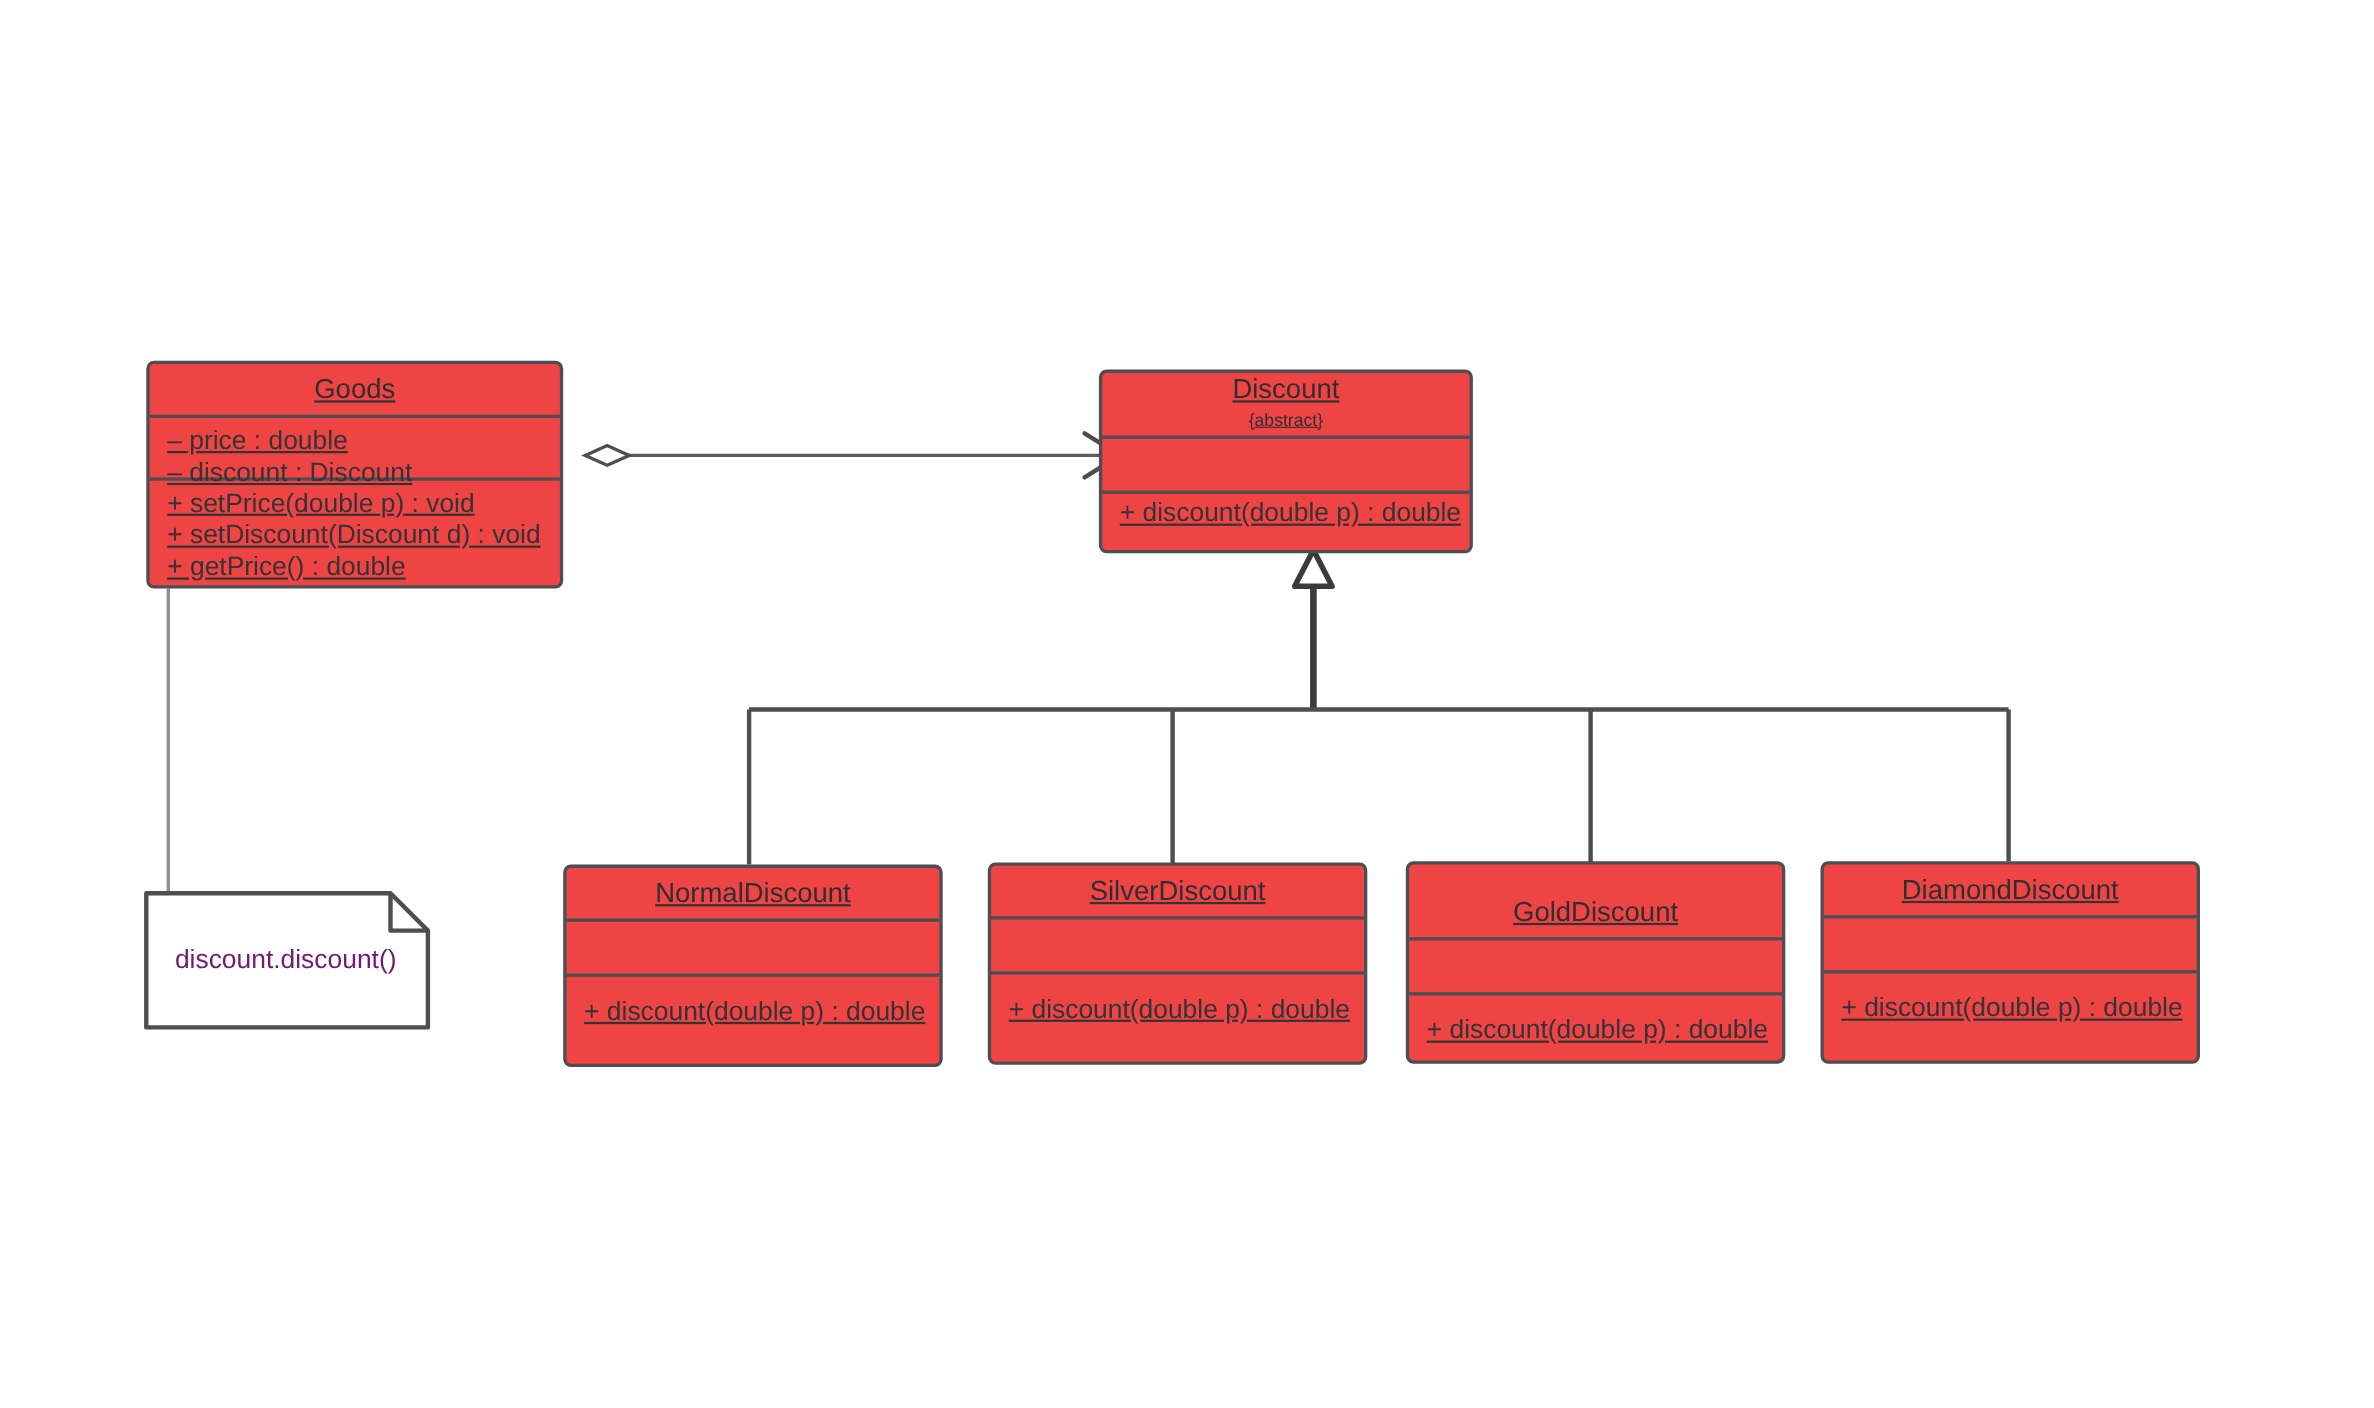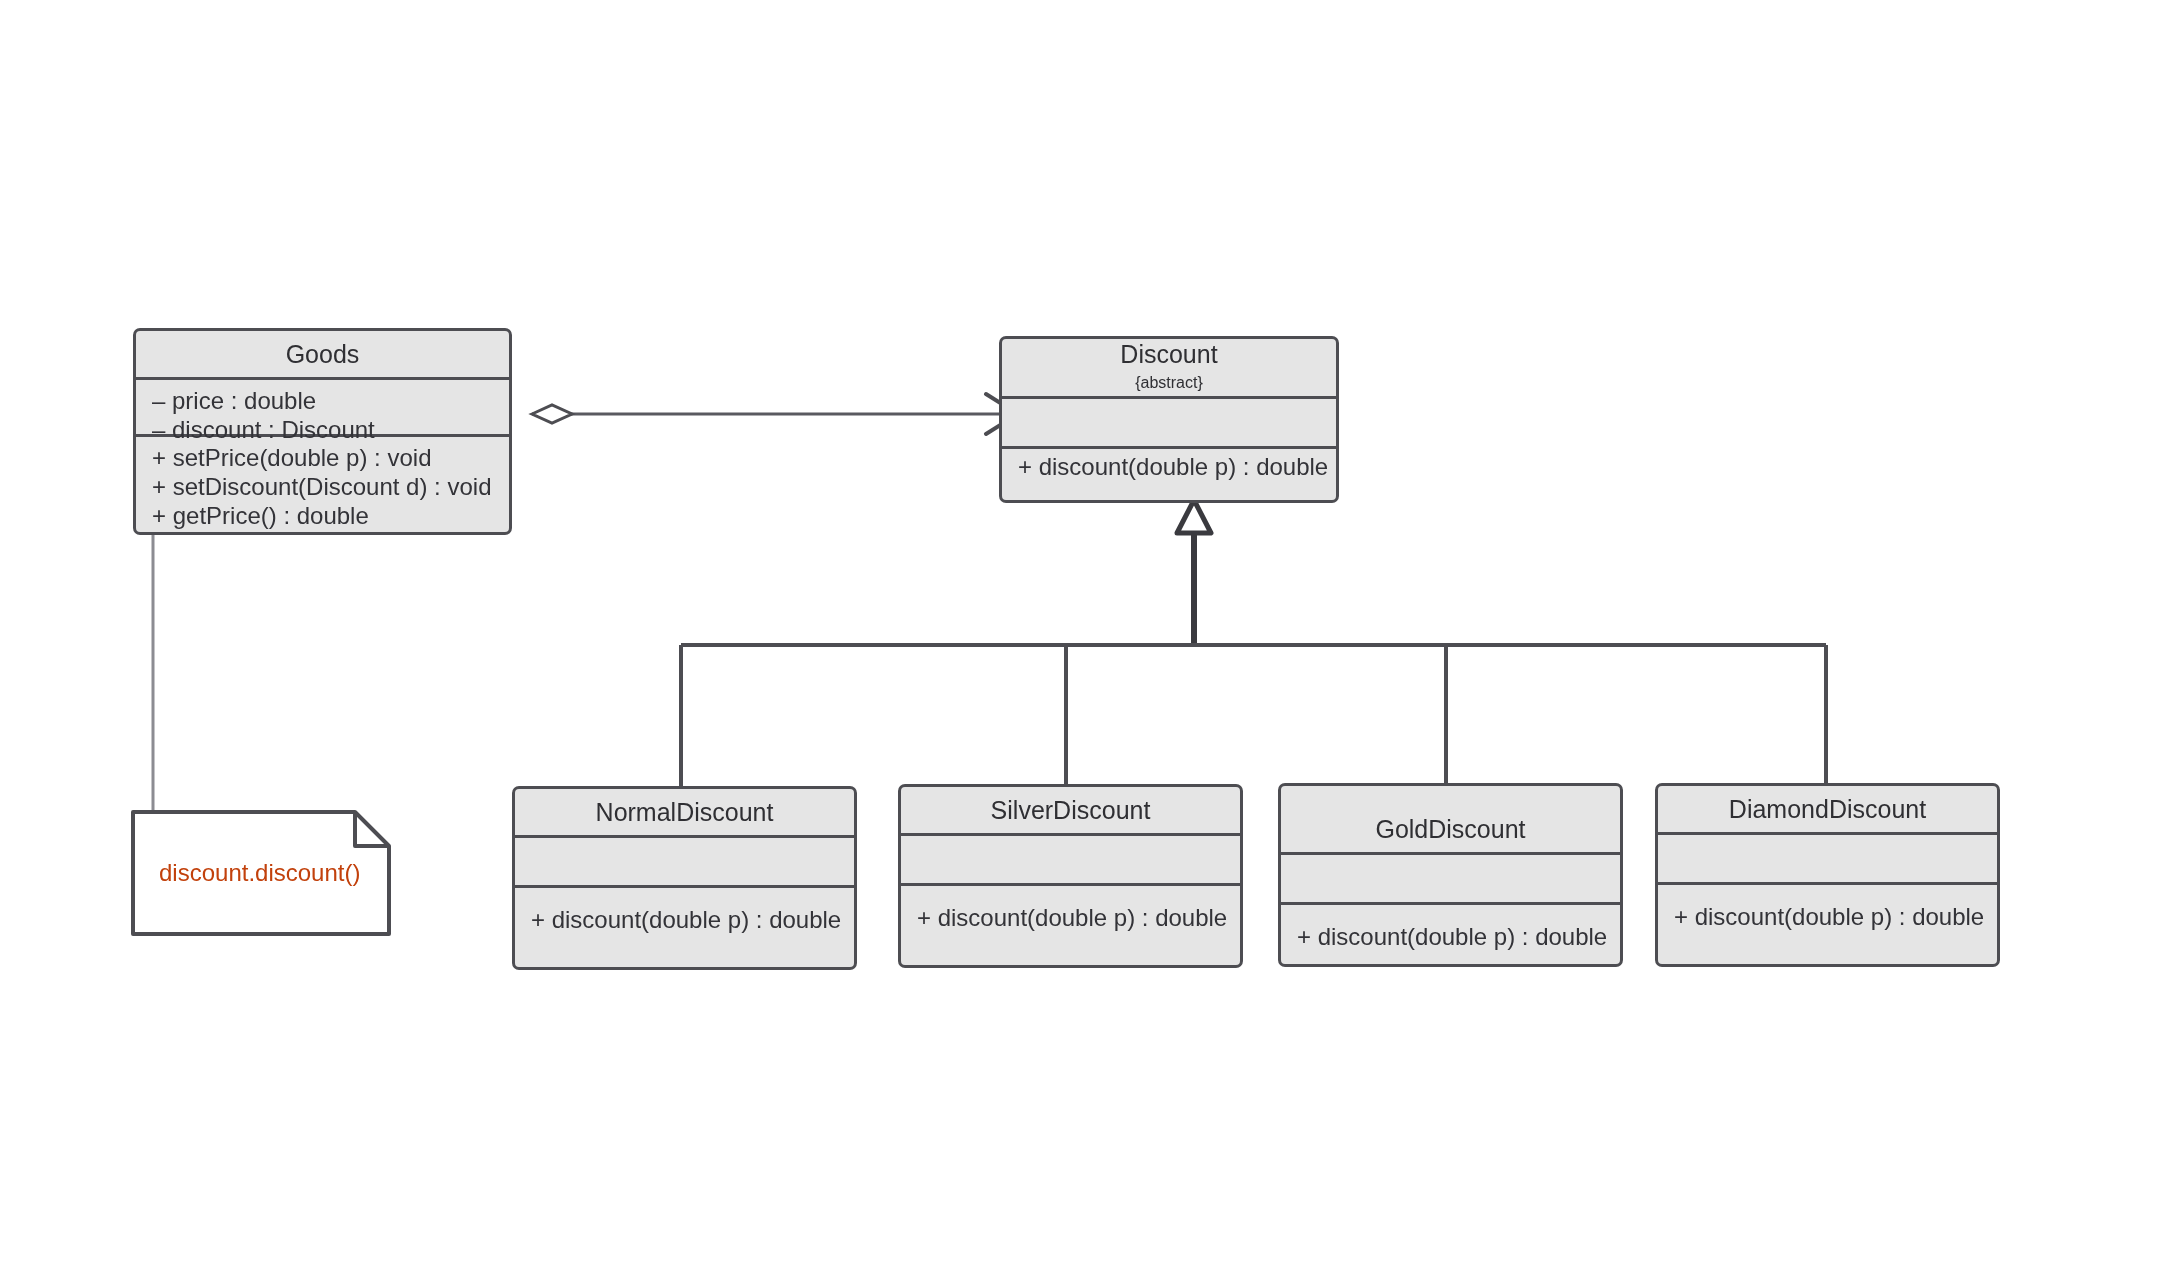--- a/index.html
+++ b/index.html
@@ -21,24 +21,25 @@
     left: 0;
     top: 0;
     width: 2158px;
     height: 1280px;
   }
 
   
   .uml-class {
     position: absolute;
     box-sizing: border-box;
-    background: #e5e5e5;
+    background: #ef4444;
     border: 3px solid #4d4d52;
     border-radius: 7px;
     z-index: 5;
+    text-decoration: underline;
   }
   .uml-name {
     box-sizing: border-box;
     text-align: center;
     font-size: 25px;
     line-height: 30px;
     color: #2f2f33;
     display: flex;
     flex-direction: column;
     align-items: center;
@@ -75,21 +76,21 @@
     position: absolute;
     z-index: 6;
   }
   .uml-note .note-text {
     position: absolute;
     left: 26px;
     top: 50%;
     transform: translateY(-50%);
     font-size: 24px;
     line-height: 28px;
-    color: #c2410c;
+    color: #701a75;
     white-space: nowrap;
   }
 
   
   #connectors {
     position: absolute;
     left: 0;
     top: 0;
     width: 2158px;
     height: 1280px;

